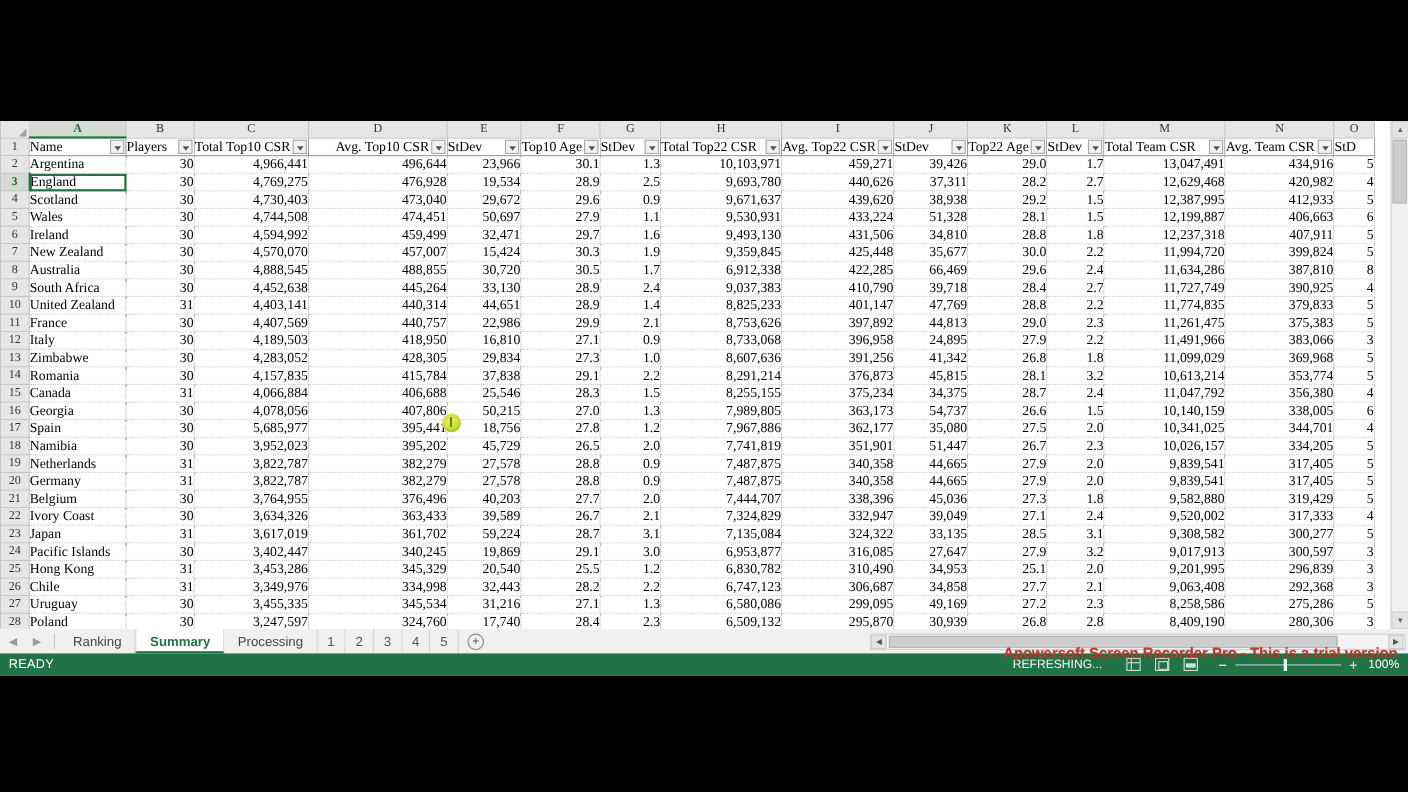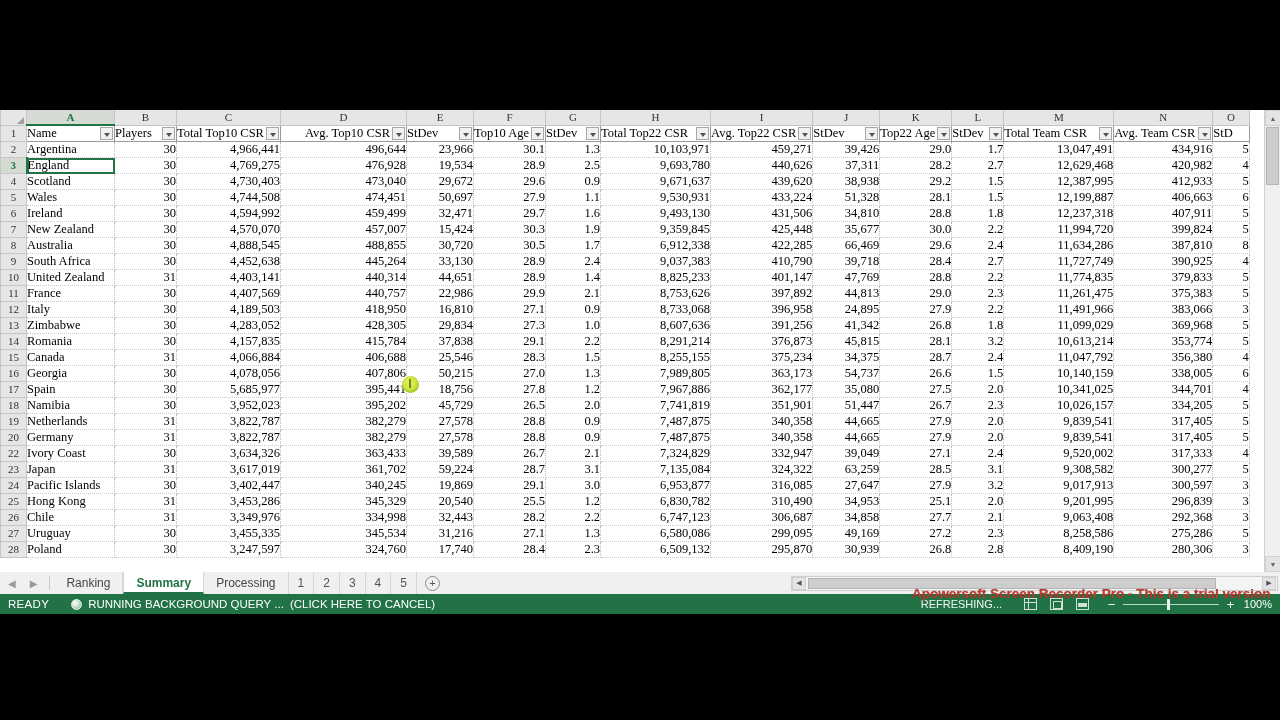--- a/index.html
+++ b/index.html
@@ -582,20 +582,38 @@
               <td class="cell num" style="width: 110px;">7,487,875</td>
               <td class="cell num" style="width: 99px;">340,358</td>
               <td class="cell num" style="width: 67px;">44,665</td>
               <td class="cell num" style="width: 67px;">27.9</td>
               <td class="cell num" style="width: 52px;">2.0</td>
               <td class="cell num" style="width: 110px;">9,839,541</td>
               <td class="cell num" style="width: 99px;">317,405</td>
               <td class="cell num" style="width: 22px;">5</td>
             </tr>
             <tr>
+              <td class="rownum">21</td>
+              <td class="cell txt" style="width: 88px;">Belgium</td>
+              <td class="cell num" style="width: 62px;">30</td>
+              <td class="cell num" style="width: 92px;">3,764,955</td>
+              <td class="cell num" style="width: 96px;">376,496</td>
+              <td class="cell num" style="width: 67px;">40,203</td>
+              <td class="cell num" style="width: 68px;">27.7</td>
+              <td class="cell num" style="width: 55px;">2.0</td>
+              <td class="cell num" style="width: 110px;">7,444,707</td>
+              <td class="cell num" style="width: 99px;">338,396</td>
+              <td class="cell num" style="width: 67px;">45,036</td>
+              <td class="cell num" style="width: 67px;">27.3</td>
+              <td class="cell num" style="width: 52px;">1.8</td>
+              <td class="cell num" style="width: 110px;">9,582,880</td>
+              <td class="cell num" style="width: 99px;">319,429</td>
+              <td class="cell num" style="width: 22px;">5</td>
+            </tr>
+            <tr>
               <td class="rownum">22</td>
               <td class="cell txt" style="width: 88px;">Ivory Coast</td>
               <td class="cell num" style="width: 62px;">30</td>
               <td class="cell num" style="width: 92px;">3,634,326</td>
               <td class="cell num" style="width: 96px;">363,433</td>
               <td class="cell num" style="width: 67px;">39,589</td>
               <td class="cell num" style="width: 68px;">26.7</td>
               <td class="cell num" style="width: 55px;">2.1</td>
               <td class="cell num" style="width: 110px;">7,324,829</td>
               <td class="cell num" style="width: 99px;">332,947</td>
@@ -610,21 +628,21 @@
               <td class="rownum">23</td>
               <td class="cell txt" style="width: 88px;">Japan</td>
               <td class="cell num" style="width: 62px;">31</td>
               <td class="cell num" style="width: 92px;">3,617,019</td>
               <td class="cell num" style="width: 96px;">361,702</td>
               <td class="cell num" style="width: 67px;">59,224</td>
               <td class="cell num" style="width: 68px;">28.7</td>
               <td class="cell num" style="width: 55px;">3.1</td>
               <td class="cell num" style="width: 110px;">7,135,084</td>
               <td class="cell num" style="width: 99px;">324,322</td>
-              <td class="cell num" style="width: 67px;">63,259</td>
+              <td class="cell num" style="width: 67px;">33,135</td>
               <td class="cell num" style="width: 67px;">28.5</td>
               <td class="cell num" style="width: 52px;">3.1</td>
               <td class="cell num" style="width: 110px;">9,308,582</td>
               <td class="cell num" style="width: 99px;">300,277</td>
               <td class="cell num" style="width: 22px;">5</td>
             </tr>
             <tr>
               <td class="rownum">24</td>
               <td class="cell txt" style="width: 88px;">Pacific Islands</td>
               <td class="cell num" style="width: 62px;">30</td>
@@ -748,25 +766,20 @@
 
       <div class="hscroll-track">
         <div class="hs-arrow">◀</div>
         <div class="hs-thumb"></div>
         <div class="hs-arrow right">▶</div>
       </div>
     </div>
 
     <div class="statusbar">
       <span class="sb-ready">READY</span>
-      <span class="sb-query">
-        <span class="globe"></span>
-        <span>RUNNING BACKGROUND QUERY ...</span>
-        <span>(CLICK HERE TO CANCEL)</span>
-      </span>
       <span class="sb-refresh">REFRESHING...</span>
       <span class="sb-views">
         <span class="viewbtn normal"></span>
         <span class="viewbtn page"></span>
         <span class="viewbtn brk"></span>
       </span>
       <span class="zoomwrap">
         <span class="zmbtn">−</span>
         <span class="zmtrack">
           <span class="mid"></span>

